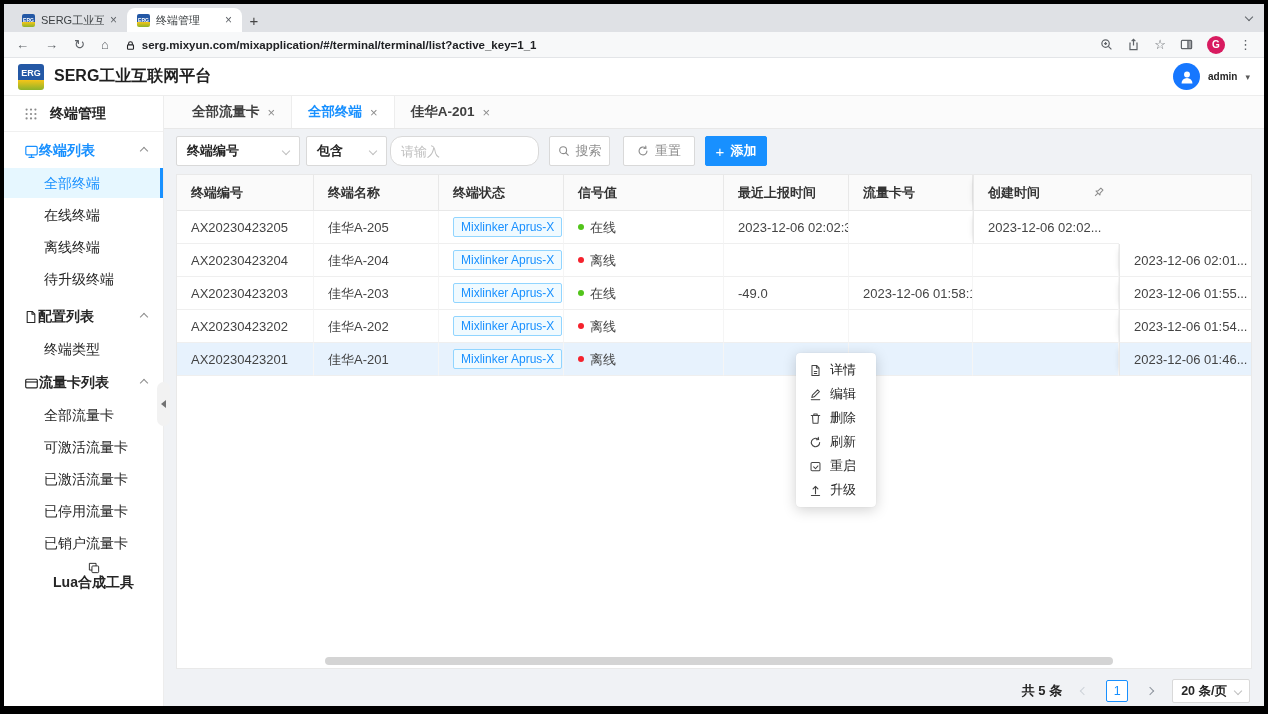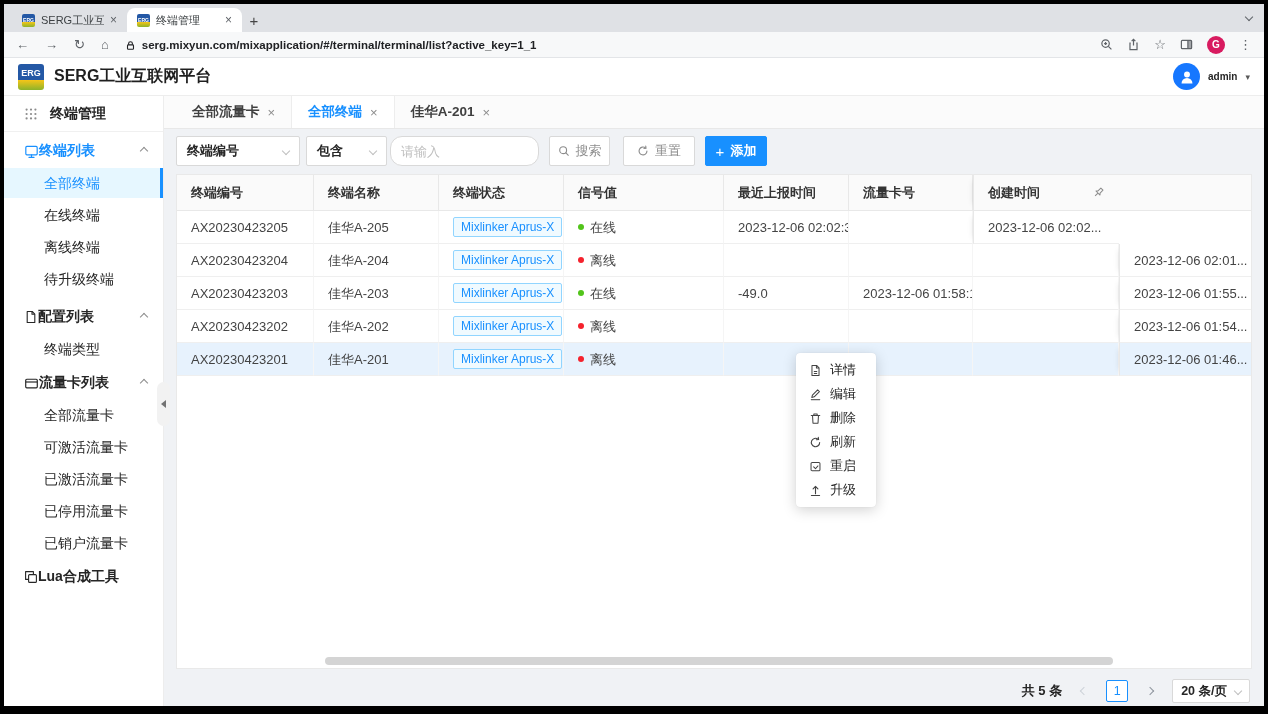--- a/index.html
+++ b/index.html
@@ -226,21 +226,21 @@
           </svg>
         <span style="font-weight:bold;">流量卡列表</span>
         <span class="chev up"></span>
       </div>
       <div class="schild">全部流量卡</div>
       <div class="schild">可激活流量卡</div>
       <div class="schild">已激活流量卡</div>
       <div class="schild">已停用流量卡</div>
       <div class="schild">已销户流量卡</div>
 
-      <div class="sitem" style="margin-top:4px;">
+      <div class="sitem" style="margin-top:4px;flex-direction:column;">
         <svg class="i" width="14" height="14" viewBox="0 0 14 14" fill="none" stroke="currentColor" stroke-width="1.1" stroke-linejoin="round">
             <rect x="4.6" y="4.6" width="7.8" height="7.8" rx="1"></rect>
             <path d="M9.4 4.6V1.6H1.6v7.8h3"></path>
           </svg>
         <span style="font-weight:bold;">Lua合成工具</span>
       </div>
     </div>
 
     <div class="collapse-handle">
         <span class="tri"></span>

